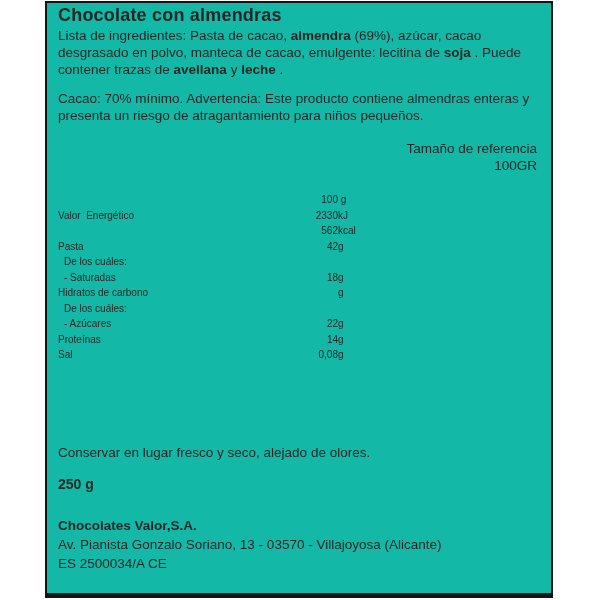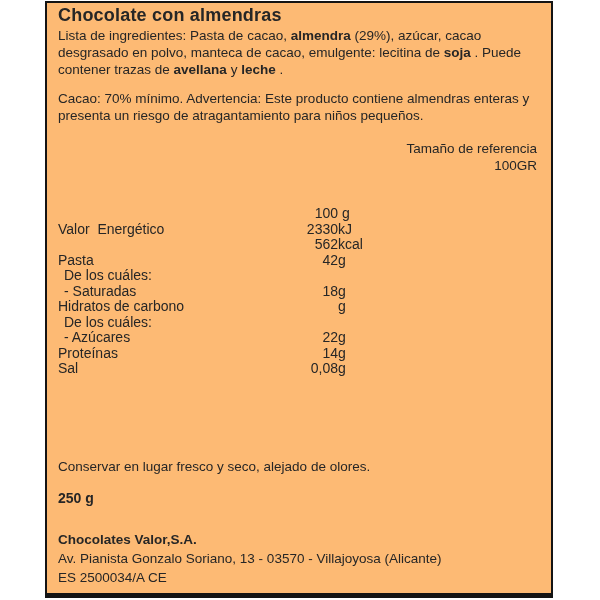--- a/index.html
+++ b/index.html
@@ -13,21 +13,21 @@
   }
   .label-box {
     position: absolute;
     left: 45px;
     top: 1px;
     width: 508px;
     height: 597px;
     box-sizing: border-box;
     border: 2px solid #141414;
     border-bottom-width: 5px;
-    background: #fdba74;
+    background: #14b8a6;
     padding: 2px 14px 0 11px;
     overflow: hidden;
   }
   .title {
     font-size: 18px;
     font-weight: bold;
     line-height: 20px;
     margin: 0;
     letter-spacing: 0.2px;
   }
@@ -38,22 +38,22 @@
   }
   .para.ingredients { margin-top: 2px; }
   .para.cacao { margin-top: 12px; }
   .ref-block {
     margin: 16px 0 0 64px;
     text-align: right;
     font-size: 13.5px;
     line-height: 17px;
   }
   .nutri {
-    margin-top: 32px;
-    font-size: 14px;
+    margin-top: 18px;
+    font-size: 10px;
   }
   .nutri .row {
     position: relative;
     height: 15.5px;
     line-height: 15.5px;
   }
   .nutri .row .lbl {
     white-space: pre;
   }
   .nutri .row.indent .lbl {
@@ -90,21 +90,21 @@
   }
   .mfr .mfr-name { font-weight: bold; }
 </style>
 </head>
 <body>
 
 <div class="label-box">
 
   <h1 class="title">Chocolate con almendras</h1>
 
-  <p class="para ingredients" id="ingredients"><span>Lista de ingredientes: Pasta de cacao, </span><b>almendra</b><span> (29%), azúcar, cacao desgrasado en polvo, manteca de cacao, emulgente: lecitina de </span><b>soja</b><span> . Puede contener trazas de </span><b>avellana</b><span> y </span><b>leche</b><span> .</span></p>
+  <p class="para ingredients" id="ingredients"><span>Lista de ingredientes: Pasta de cacao, </span><b>almendra</b><span> (69%), azúcar, cacao desgrasado en polvo, manteca de cacao, emulgente: lecitina de </span><b>soja</b><span> . Puede contener trazas de </span><b>avellana</b><span> y </span><b>leche</b><span> .</span></p>
 
   <p class="para cacao">Cacao: 70% mínimo. Advertencia: Este producto contiene almendras enteras y presenta un riesgo de atragantamiento para niños pequeños.</p>
 
   <div class="ref-block">
     <div>Tamaño de referencia</div>
     <div>100GR</div>
   </div>
 
   <div class="nutri" id="nutri">
       <div class="row"><span class="lbl"></span><span class="num">100</span><span class="unit">&nbsp;g</span></div>

